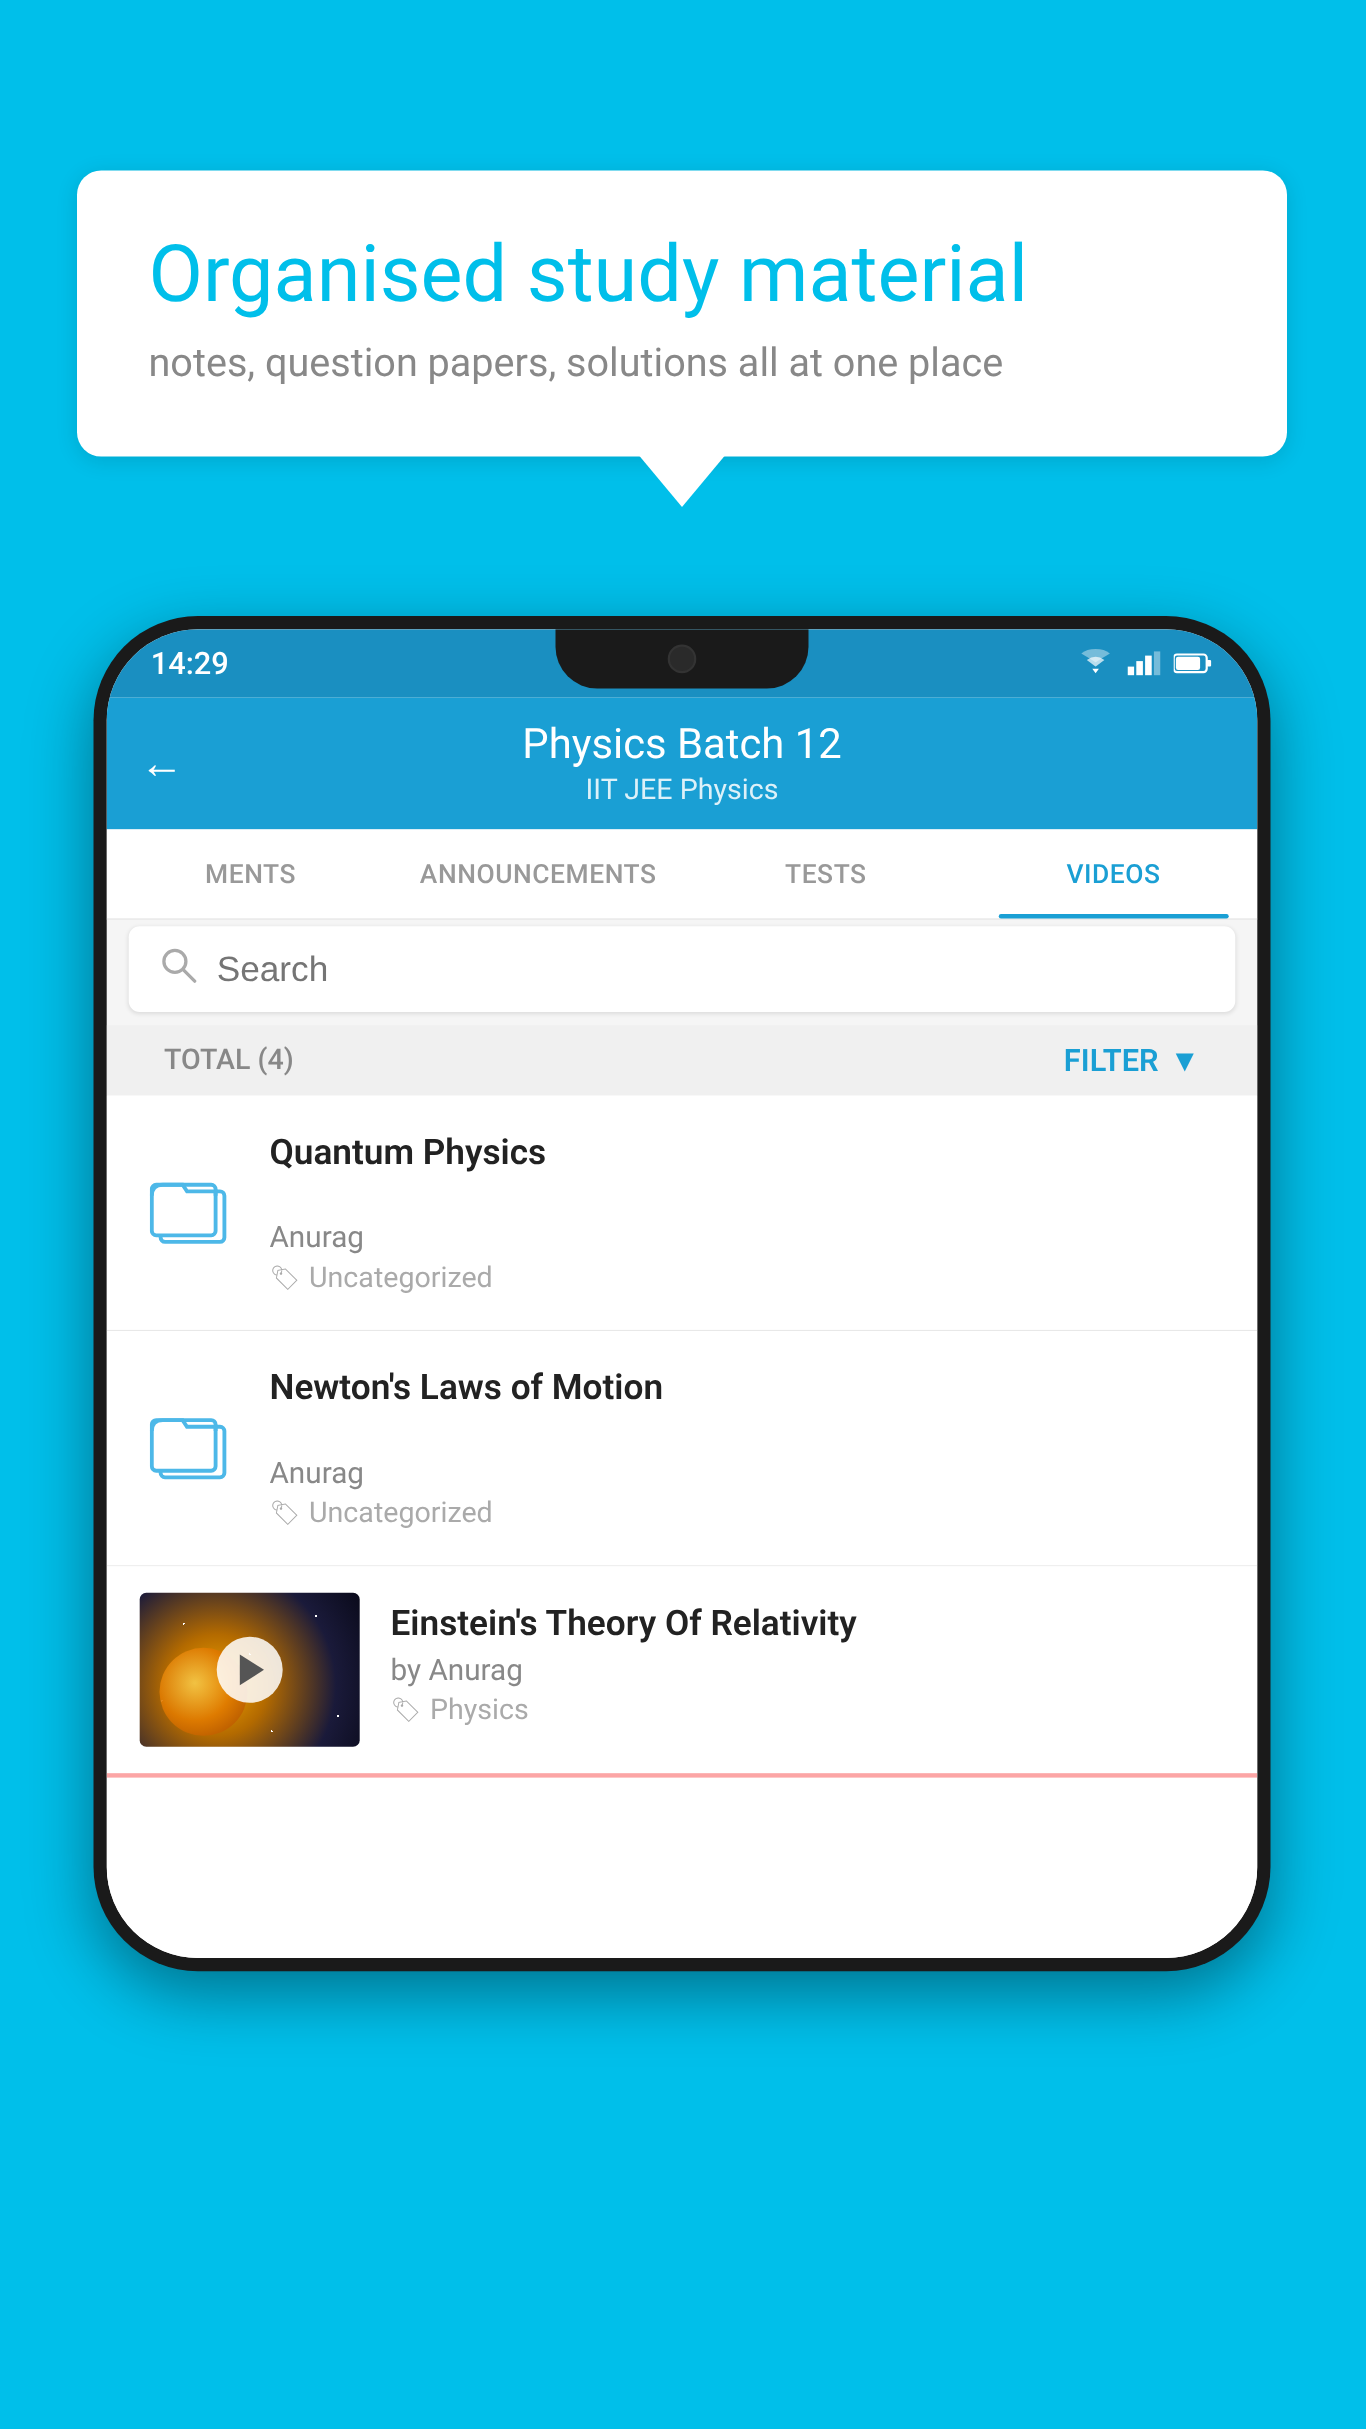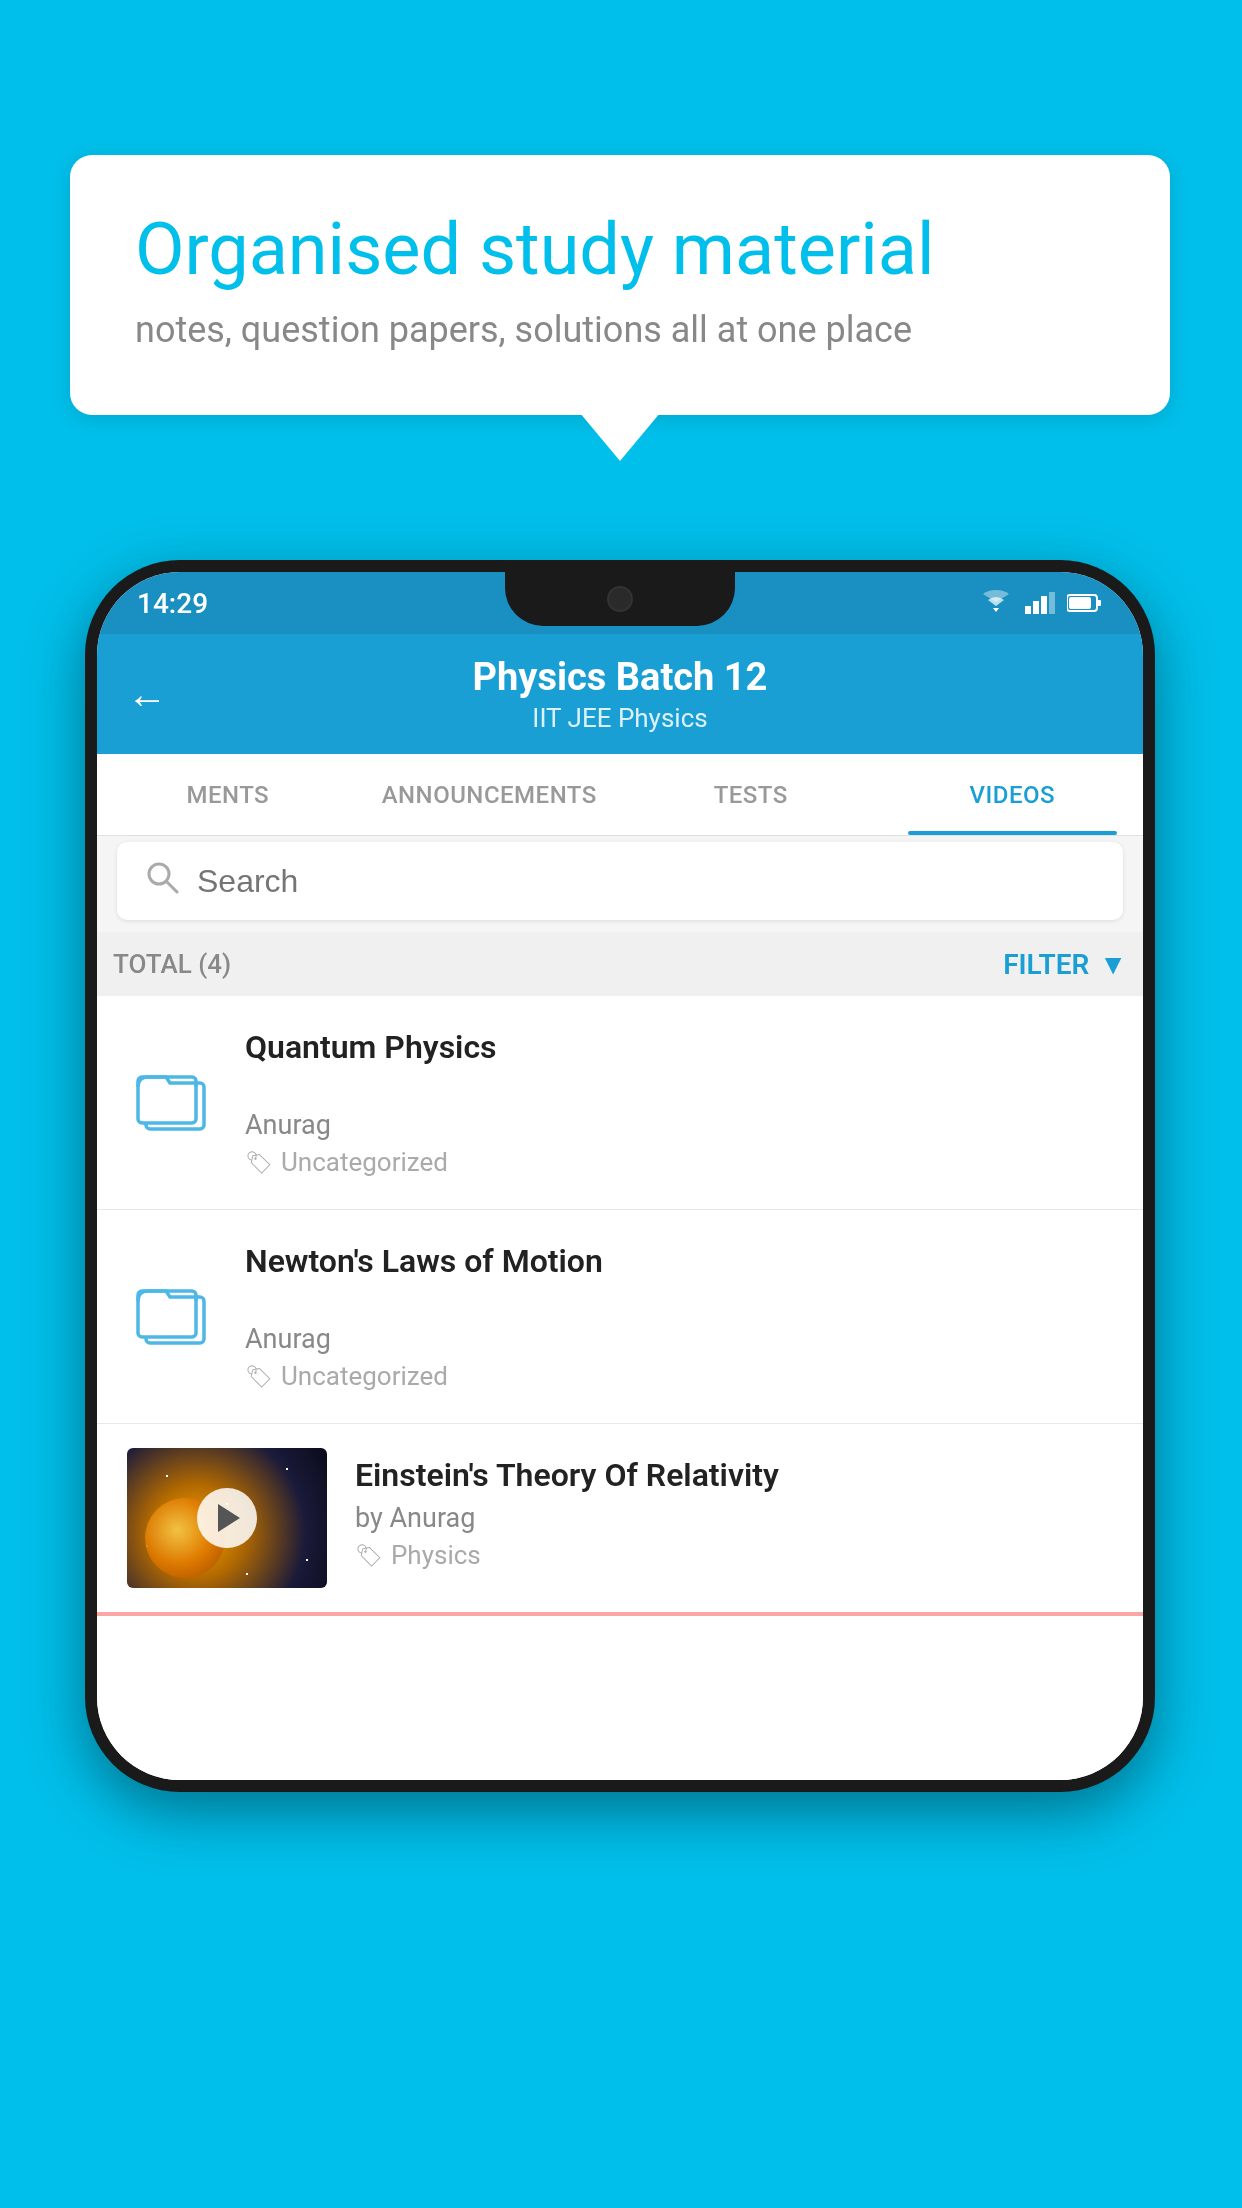--- a/index.html
+++ b/index.html
@@ -144,21 +144,21 @@
       position: absolute;
       left: 30px;
       top: 50%;
       transform: translateY(-50%);
       color: #fff;
       font-size: 40px;
     }
     .app-header-title {
       color: #fff;
       font-size: 38px;
-      font-weight: 700;
+      font-weight: 400;
     }
     .app-header-subtitle {
       color: rgba(255,255,255,0.85);
       font-size: 26px;
       margin-top: 4px;
     }
 
     
     .tab-bar {
       position: absolute;
@@ -226,21 +226,21 @@
     .filter-bar {
       position: absolute;
       top: 360px;
       left: 0;
       right: 0;
       height: 64px;
       background: #f0f0f0;
       display: flex;
       align-items: center;
       justify-content: space-between;
-      padding: 0 16px;
+      padding: 0 52px;
     }
     .filter-total {
       font-size: 26px;
       color: #888;
       font-weight: 500;
     }
     .filter-btn {
       display: flex;
       align-items: center;
       gap: 10px;

